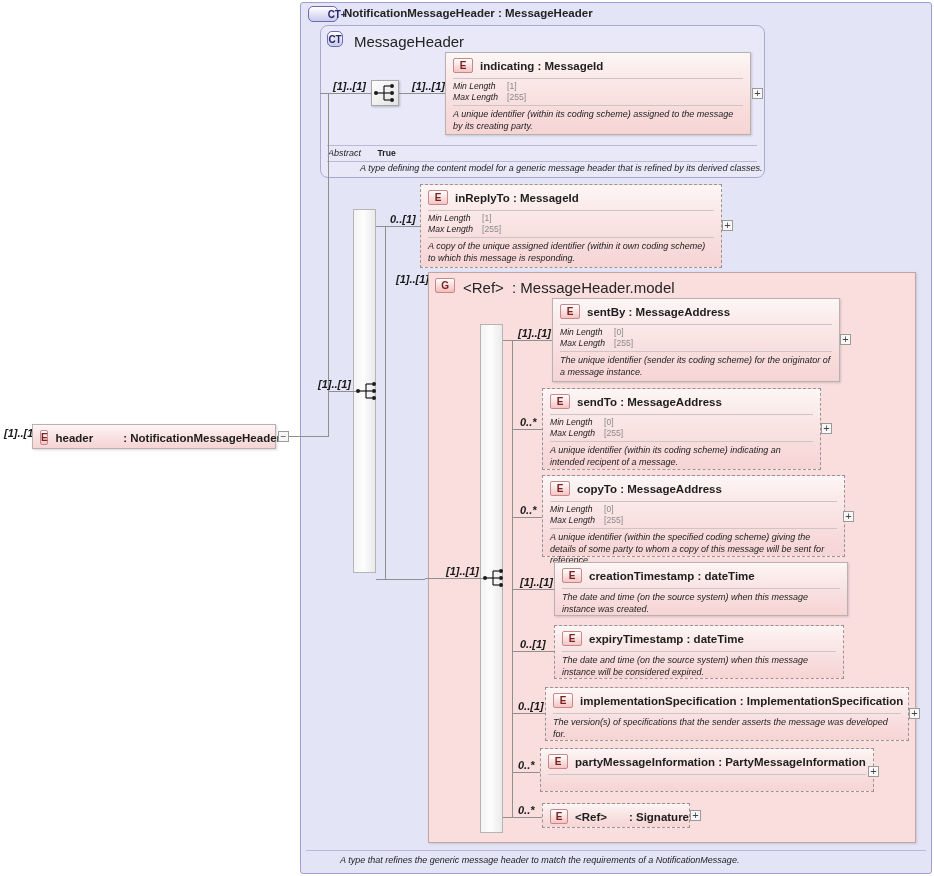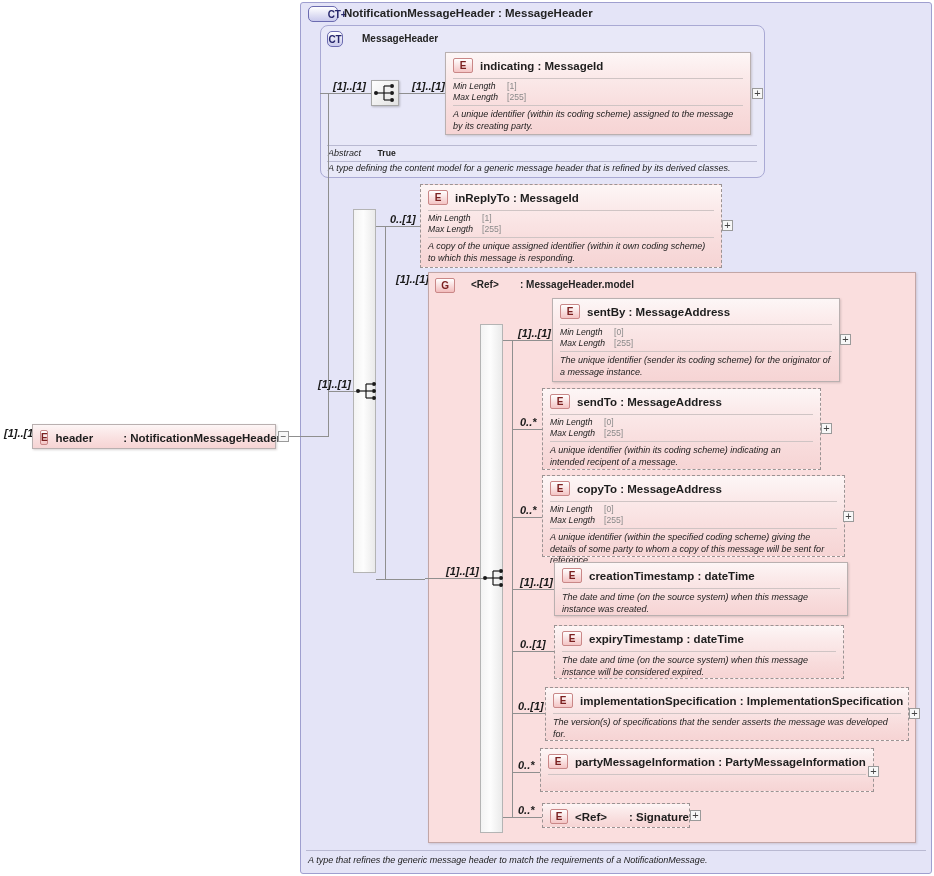--- a/index.html
+++ b/index.html
@@ -59,23 +59,22 @@
     font-size:10px;
   }
   .plusmark{font-size:11px;line-height:1;}
 
   
   .ct-title{
     position:absolute;font-size:11.5px;font-weight:bold;color:#232323;
     white-space:nowrap;
   }
   .ct2-title{
-    position:absolute;font-size:10px;font-weight:bold;color:#232323;
+    position:absolute;font-size:15px;font-weight:normal;color:#232323;
     white-space:nowrap;
-    margin-left:8px;
   }
 
   
   .elem{
     position:absolute;box-sizing:border-box;
     background:linear-gradient(#fdf6f6 0%,#fbeaea 28%,#f8dcdc 70%,#f6d4d4 100%);
     box-shadow:1px 1px 2px rgba(120,100,100,.28);
   }
   .elem.req{border:1px solid #b9b0b0;}
   .elem.opt{border:1px dashed #9b9393;box-shadow:none;}
@@ -142,21 +141,21 @@
     box-shadow:1px 1px 2px rgba(130,100,100,.25);
   }
 
   
   .meta-row{
     position:absolute;font-size:9px;color:#1c1c1c;white-space:nowrap;
   }
   .meta-key{font-style:italic;}
   .meta-val{font-weight:bold;font-style:normal;margin-left:14px;font-size:8.6px;}
   .foot-annot{
-    position:absolute;font-size:9px;font-style:italic;color:#1c1c1c;white-space:nowrap;
+    position:absolute;font-size:9px;font-style:italic;color:#1c1c1c;white-space:nowrap;padding-left:32px;
   }
   .sep{position:absolute;height:1px;background:#b9b9d2;}
 </style>
 </head>
 <body>
 
 <div id="stage">
 
   <div class="abs ct-box" style="left:300px;top:2px;width:632px;height:872px;"></div>
 

